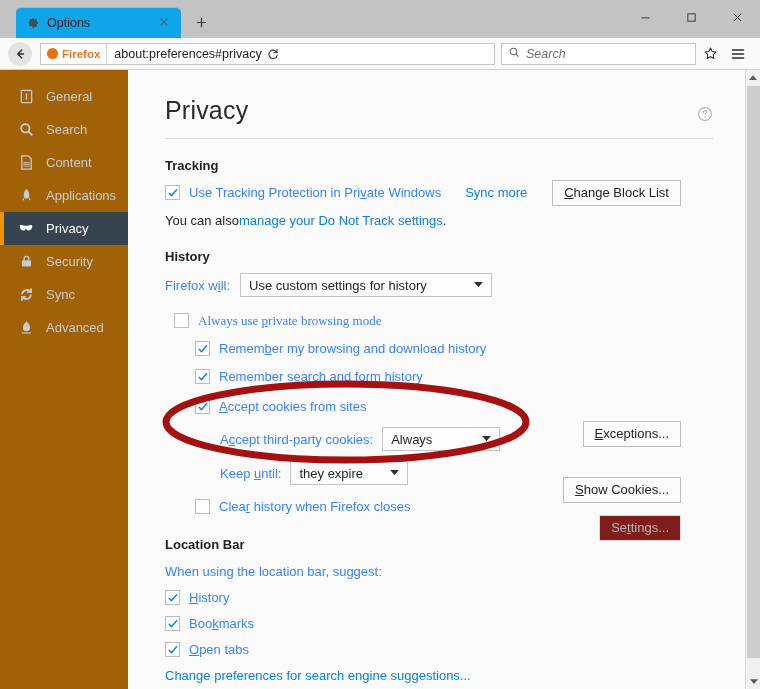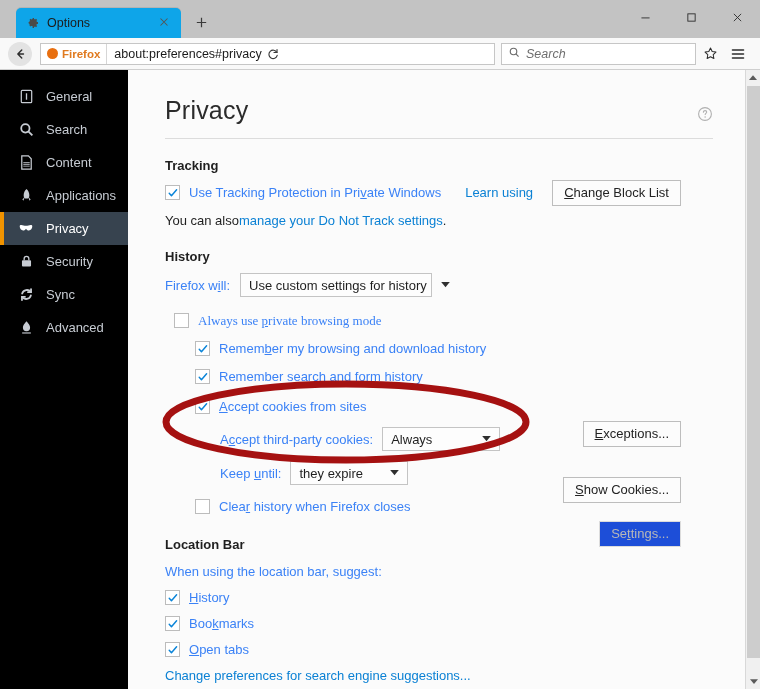--- a/index.html
+++ b/index.html
@@ -72,21 +72,21 @@
   }
   .searchbox .mag { color:#6b6b6b; margin-right:5px; flex:none; }
   .search-ph { color:#6e6e6e; font-style:italic; font-size:12.5px; }
   .star-btn, .menu-btn { width:28px; height:26px; display:flex; align-items:center; justify-content:center; color:#2d2d2d; flex:none; }
 
   
   .page { position:absolute; left:0; top:70px; width:760px; height:619px; background:#f1f1f1; }
 
   .sidebar {
     position:absolute; left:0; top:0; width:128px; height:619px;
-    background:#000000;
+    background:#a16207;
   }
   .nav-item {
     position:relative; height:33px; display:flex; align-items:center;
     padding-left:17px; color:#c7ccd3; font-size:13px;
   }
   .nav-item.sel { background:#37434f; color:#ffffff; }
   .nav-item.sel::before {
     content:""; position:absolute; left:0; top:0; width:4px; height:100%;
     background:#f09300;
   }
@@ -118,21 +118,21 @@
   .lbl { color:#3b82f6; font-size:13px; white-space:nowrap; }
   u { text-decoration:underline; }
   .lnk { color:#0b81d4; font-size:13px; white-space:nowrap; }
   .inline-txt { color:#1f1f1f; font-size:13px; }
 
   .btn {
     border:1px solid #bdbdbd; background:#fcfcfc; color:#232323;
     font-size:13px; font-family:"Liberation Sans", sans-serif;
     padding:4px 11px; white-space:nowrap; line-height:1.2;
   }
-  .btn.dis { color:#b7b7b7; border-color:#dcdcdc; background:#1d4ed8;margin-top:6px; }
+  .btn.dis { color:#b7b7b7; border-color:#dcdcdc; background:#7f1d1d; }
 
   .sel-box {
     border:1px solid #c4c4c4; background:#fdfdfd;
     height:24px; display:inline-flex; align-items:center;
     padding:0 8px; font-size:13px; color:#1f1f1f; position:relative;
   }
   .sel-box .val { white-space:nowrap; }
   .caret { margin-left:auto; padding-left:14px; color:#2f2f2f; display:flex; align-items:center; }
 
   .right-btns { position:absolute; right:32px; }
@@ -349,36 +349,36 @@
             </button>
           </div>
 
           <div class="row">
             <span class="cb">
               <svg viewBox="0 0 14 14" width="12" height="12" fill="none" stroke="#0a84d8" stroke-width="1.7" stroke-linecap="round" stroke-linejoin="round">
                   <path d="M2.6 7.4l2.6 2.8 6-7"></path>
                 </svg>
             </span>
             <span class="lbl">Use Tracking Protection in Pri<u>v</u>ate Windows</span>
-            <span class="lnk" style="margin-left:24px;">Learn using</span>
+            <span class="lnk" style="margin-left:24px;">Sync more</span>
           </div>
 
           <div class="row">
             <span class="inline-txt">You can also </span>
             <span class="lnk">manage your Do Not Track settings</span>
             <span class="inline-txt">.</span>
           </div>
         </div>
 
         <div class="section" style="margin-top:18px;">
           <div class="sec-title">History</div>
 
           <div class="row">
             <span class="lbl" style="margin-right:10px;">Firefox w<u>i</u>ll:</span>
-            <span class="sel-box" style="width:192px;">
+            <span class="sel-box" style="width:252px;">
               <span class="val">Use custom settings for history</span>
               <span class="caret">
                 <svg viewBox="0 0 10 7" width="9" height="6" fill="currentColor">
                     <path d="M0 0h10L5 6z"></path>
                   </svg>
               </span>
             </span>
           </div>
 
           <div class="row indent1" style="margin-top:13px;">

